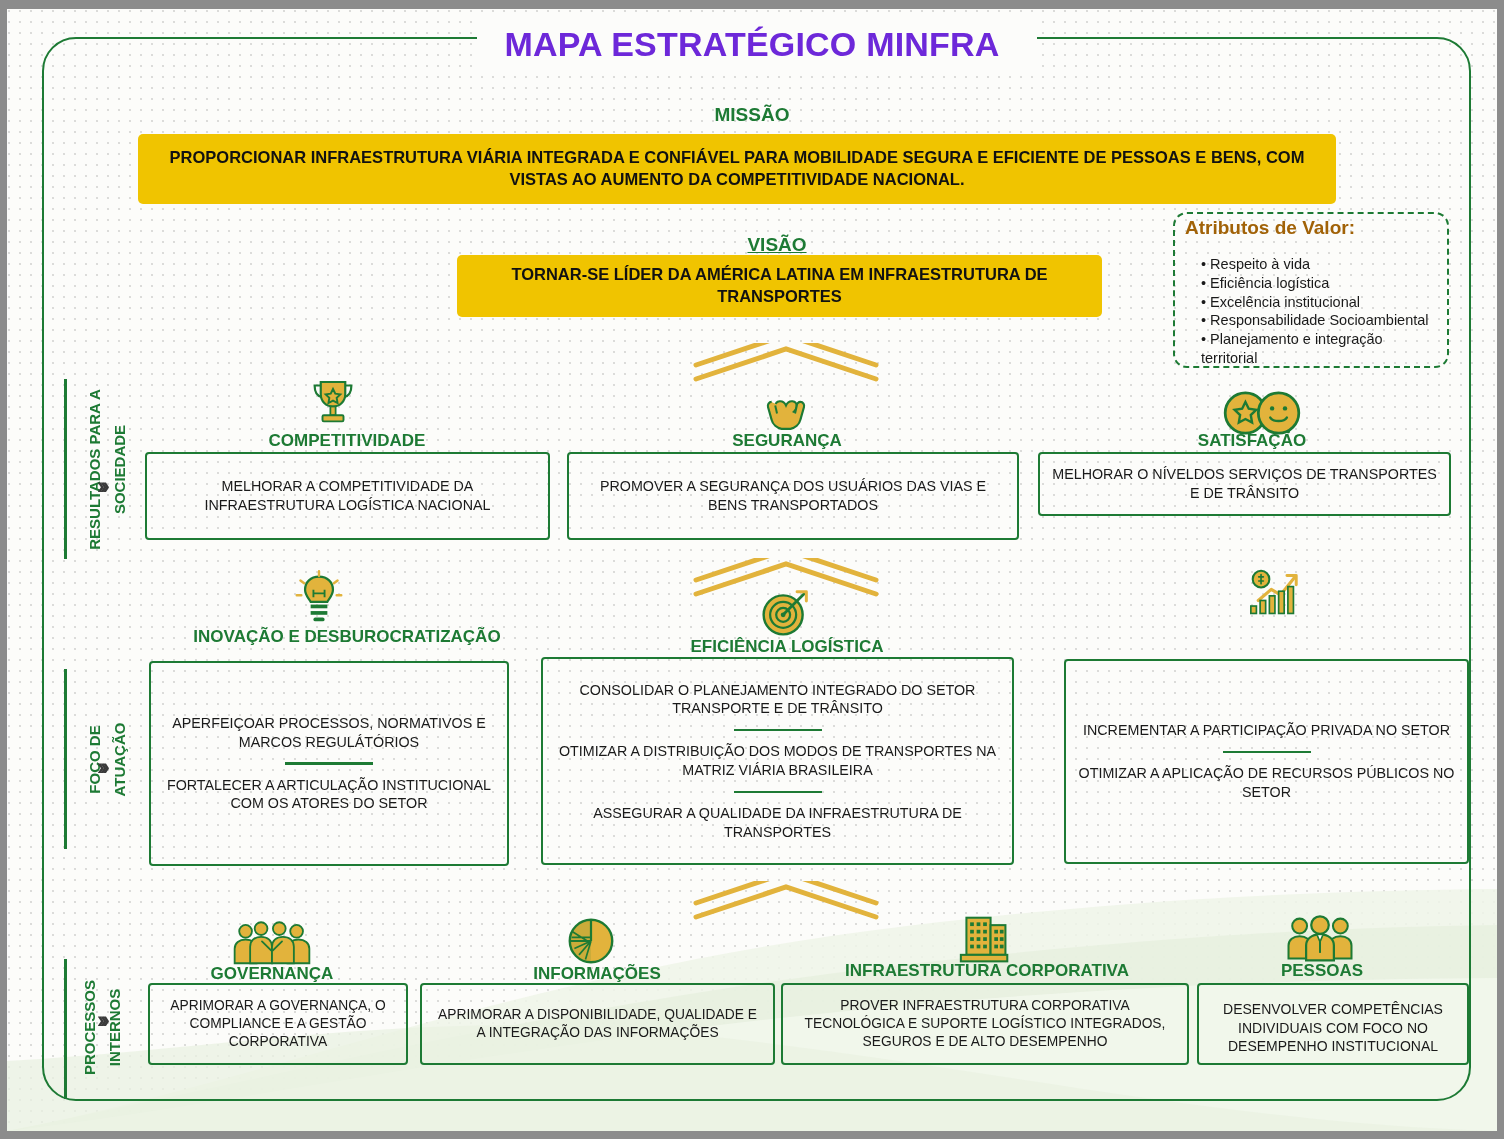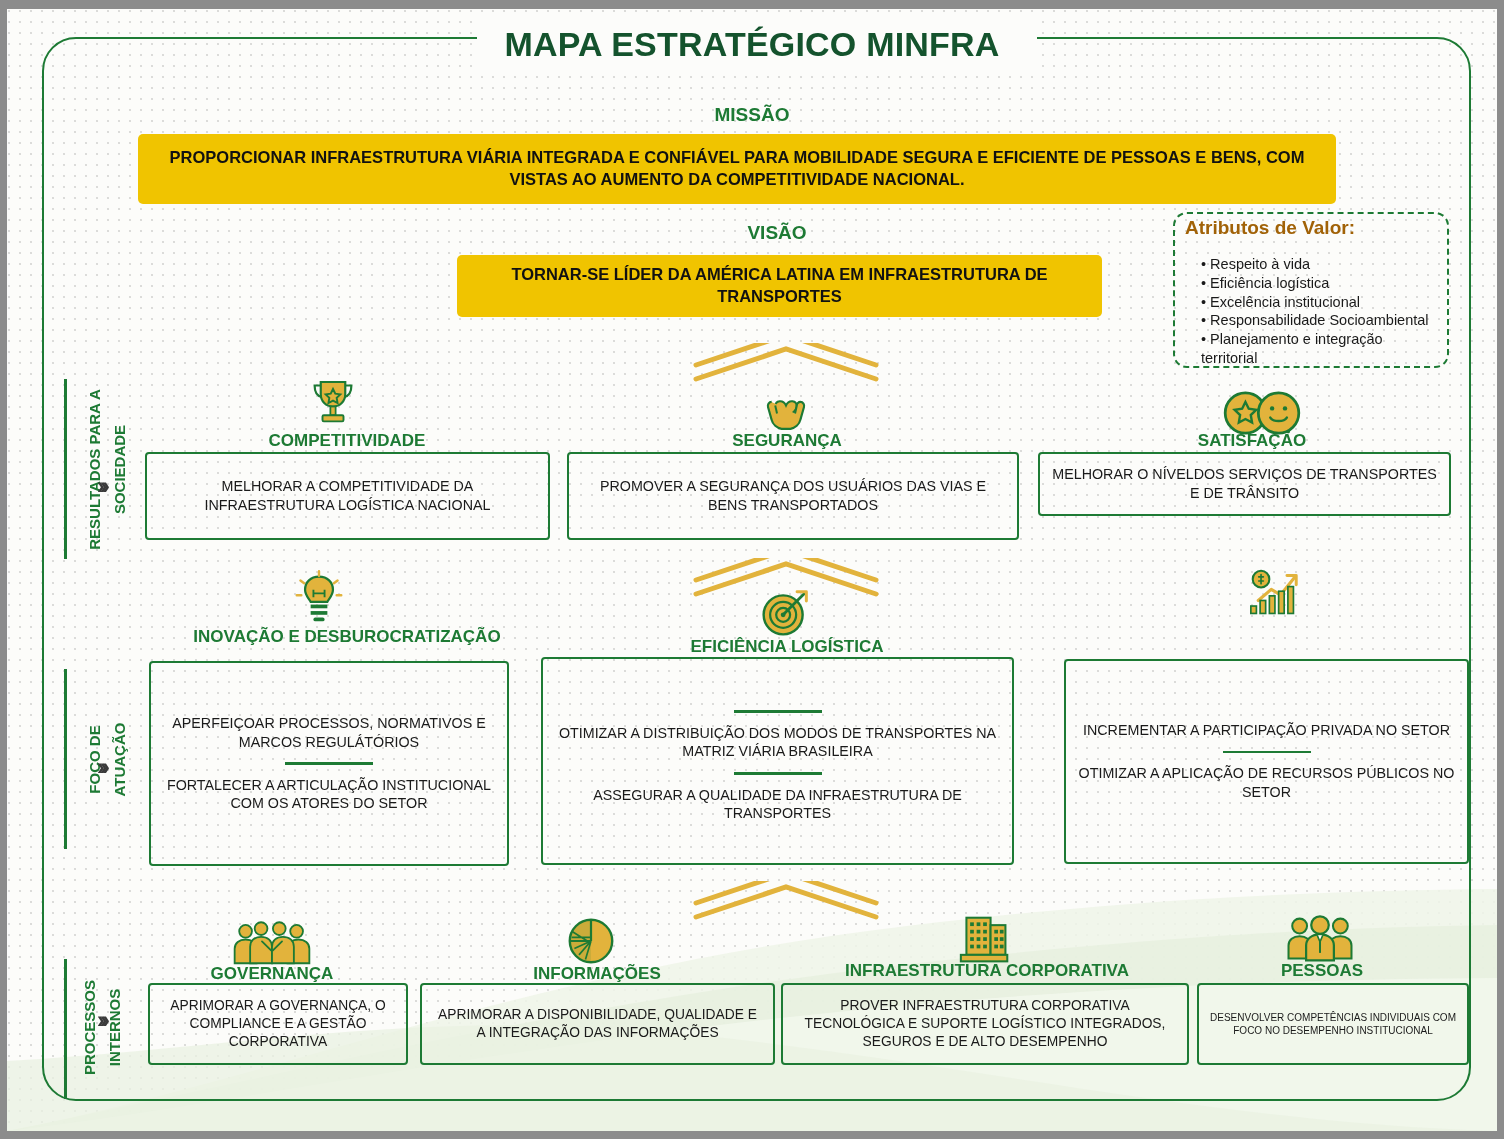--- a/index.html
+++ b/index.html
@@ -44,21 +44,21 @@
     position:absolute;
     left:470px; top:10px;
     width:560px; height:50px;
     background:#fcfcfa;
     z-index:3;
   }
   .map-title{
     position:absolute;
     left:0; right:0; top:16px;
     text-align:center;
-    color:#14532d;
+    color:#6d28d9;
     font-size:34px;
     font-weight:bold;
     letter-spacing:.2px;
     z-index:4;
   }
 
   .content{position:absolute;inset:0;z-index:5;}
 
   
   .sec-label{
@@ -75,21 +75,21 @@
     color:#111;
     font-weight:bold;
     display:flex;align-items:center;justify-content:center;
     text-align:center;
     line-height:1.32;
     padding:6px 14px;
     box-sizing:border-box;
   }
   #mission-label{left:0;right:0;top:95px;}
   #mission-box{left:131px; top:125px; width:1198px; height:70px; font-size:16.5px;}
-  #vision-label{left:440px; width:660px; top:213px;}
+  #vision-label{left:440px; width:660px; top:225px;text-decoration:underline;}
   #vision-box{left:450px; top:246px; width:645px; height:62px; font-size:16.5px;}
 
   
   #attributes{
     position:absolute;
     left:1166px; top:203px;
     width:276px; height:156px;
     border:2px dashed #1d7a34;
     border-radius:14px;
     box-sizing:border-box;
@@ -285,20 +285,21 @@
     <svg class="icon" style="left:752px;top:578px;width:52px;height:52px;" viewBox="0 0 56 56">
       <circle cx="26" cy="30" r="21" fill="#e2b33c" stroke="#1d7a34" stroke-width="2.6"></circle>
       <circle cx="26" cy="30" r="14" fill="none" stroke="#1d7a34" stroke-width="2.4"></circle>
       <circle cx="26" cy="30" r="7.5" fill="none" stroke="#1d7a34" stroke-width="2.4"></circle>
       <circle cx="26" cy="30" r="2.6" fill="#1d7a34"></circle>
       <path d="M26 30L50 6" stroke="#1d7a34" stroke-width="3" stroke-linecap="round"></path>
       <path d="M41 5h10v10" fill="none" stroke="#e2b33c" stroke-width="3.2" stroke-linecap="round" stroke-linejoin="round"></path>
     </svg>
     <div class="pillar-title" style="left:560px;top:628px;width:440px;">EFICIÊNCIA LOGÍSTICA</div>
     <div class="obj-box" style="left:534px;top:648px;width:473px;height:208px;">
+      <p class="goal">CONSOLIDAR O PLANEJAMENTO INTEGRADO DO SETOR TRANSPORTE E DE TRÂNSITO</p>
       <div class="sep"></div>
       <p class="goal">OTIMIZAR A DISTRIBUIÇÃO DOS MODOS DE TRANSPORTES NA MATRIZ VIÁRIA BRASILEIRA</p>
       <div class="sep"></div>
       <p class="goal">ASSEGURAR A QUALIDADE DA INFRAESTRUTURA DE TRANSPORTES</p>
     </div>
 
     <svg class="icon" style="left:1240px;top:560px;width:54px;height:50px;" viewBox="0 0 58 54">
       <circle cx="15" cy="11" r="9" fill="#e2b33c" stroke="#1d7a34" stroke-width="2.2"></circle>
       <path d="M15 6v10M12.5 8.5h5M12.5 13h5" stroke="#1d7a34" stroke-width="1.8" stroke-linecap="round"></path>
       <path d="M12 34 L26 22 L36 28 L52 8" fill="none" stroke="#e2b33c" stroke-width="3.4" stroke-linecap="round" stroke-linejoin="round"></path>
@@ -377,18 +378,18 @@
       <circle cx="15" cy="13" r="8" fill="#e2b33c" stroke="#1d7a34" stroke-width="2.2"></circle>
       <circle cx="59" cy="13" r="8" fill="#e2b33c" stroke="#1d7a34" stroke-width="2.2"></circle>
       <path d="M3 48V34c0-6 5-10 12-10s12 4 12 10v14z" fill="#e2b33c" stroke="#1d7a34" stroke-width="2.2"></path>
       <path d="M47 48V34c0-6 5-10 12-10s12 4 12 10v14z" fill="#e2b33c" stroke="#1d7a34" stroke-width="2.2"></path>
       <circle cx="37" cy="12" r="9.5" fill="#e2b33c" stroke="#1d7a34" stroke-width="2.4"></circle>
       <path d="M22 50V34c0-7 6-12 15-12s15 5 15 12v16z" fill="#e2b33c" stroke="#1d7a34" stroke-width="2.4"></path>
       <path d="M34 23l3 7 3-7" fill="#fff" stroke="#1d7a34" stroke-width="1.8"></path>
       <path d="M37 30v12" stroke="#1d7a34" stroke-width="2.2"></path>
     </svg>
     <div class="pillar-title" style="left:1190px;top:952px;width:250px;">PESSOAS</div>
-    <div class="obj-box" style="left:1190px;top:974px;width:272px;height:82px;font-size:10px;">
+    <div class="obj-box" style="left:1190px;top:974px;width:272px;height:82px;font-size:14px;justify-content:flex-end;">
       <p class="goal">DESENVOLVER COMPETÊNCIAS INDIVIDUAIS COM FOCO NO DESEMPENHO INSTITUCIONAL</p>
     </div>
 
   </div>
 </div>
 
 </body></html>

